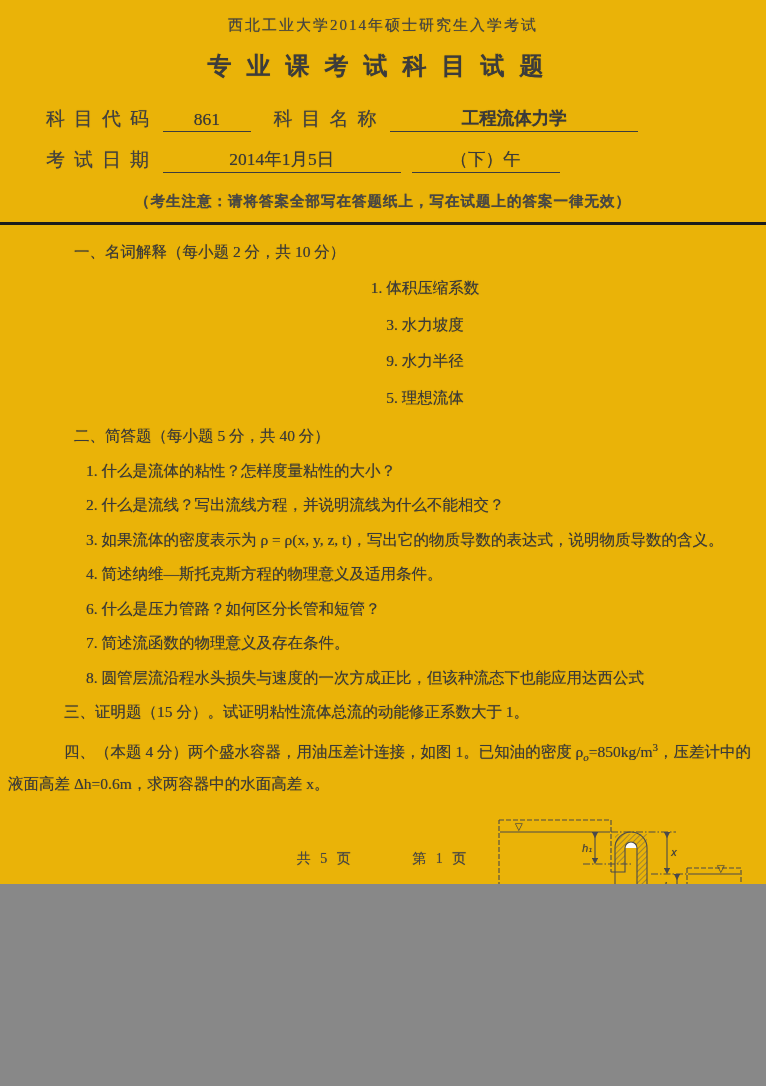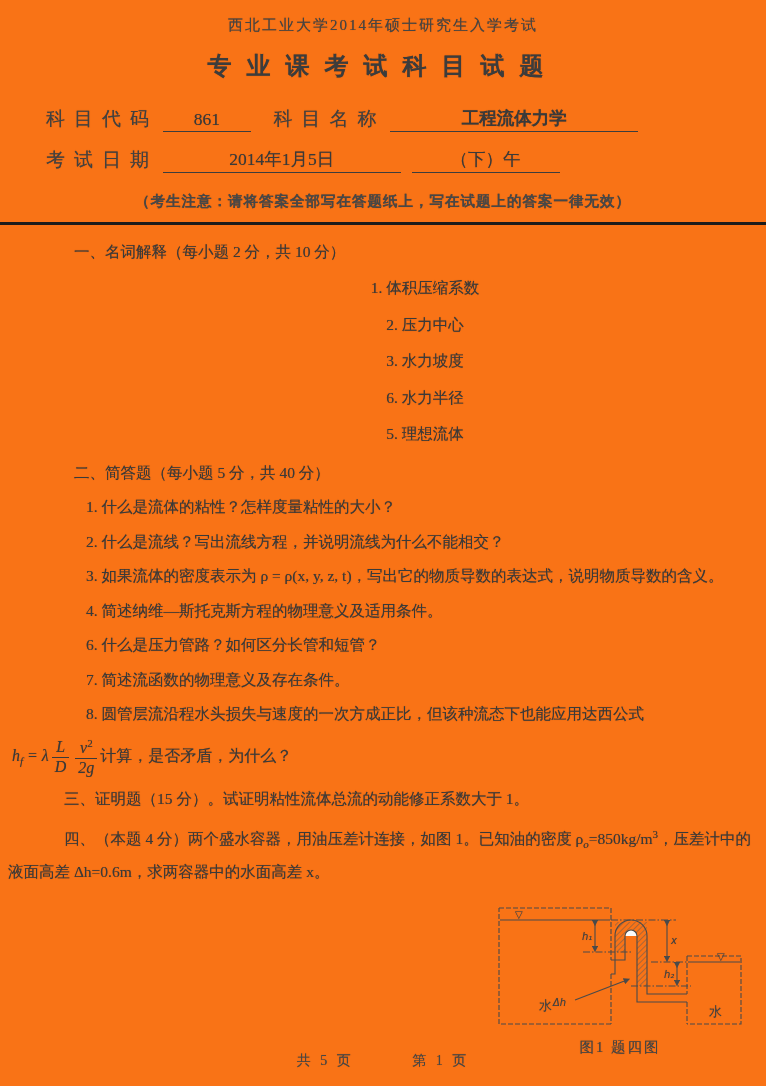--- a/index.html
+++ b/index.html
@@ -1,19 +1,19 @@
 <!DOCTYPE html>
 <html><head>
 <meta charset="utf-8">
 <style>
   * { margin:0; padding:0; box-sizing:border-box; }
   body { background:#888; font-family:"Liberation Serif","DejaVu Serif",serif; }
   .page{
-    width:766px; height:1086px; margin:0 auto; position:relative;
-    background:#f97316; color:#3a3a3a; overflow:hidden;
+    width:766px; height:884px; margin:0 auto; position:relative;
+    background:#eab308; color:#3a3a3a; overflow:hidden;
     text-shadow:0 0 0.7px rgba(40,40,40,.55);
   }
   .header{ padding-top:16px; text-align:center; }
   .uni-line{ font-size:15px; letter-spacing:2px; color:#454545; }
   .main-title{ margin-top:15px; font-size:24px; font-weight:bold; letter-spacing:15px; color:#3c3c3c; }
   .meta{ margin:24px 48px 0 46px; text-align:left; font-size:19px; }
   .meta-row{ margin-top:15px; white-space:nowrap; }
   .meta-label{ font-weight:normal; letter-spacing:9px; color:#414141; }
   .u{ display:inline-block; border-bottom:1.6px solid #3d3d3d; text-align:center;
       font-size:17.5px; vertical-align:bottom; padding:0 4px 1px 4px; }
@@ -67,37 +67,33 @@
 
     <div class="notice">（考生注意：请将答案全部写在答题纸上，写在试题上的答案一律无效）</div>
   </div>
 
   <hr class="rule">
 
   <div class="content">
 
     <div class="sec-heading">一、名词解释（每小题 2 分，共 10 分）</div>
     <div class="term">1. 体积压缩系数</div>
-    <div class="term">2. 压力中心</div>
     <div class="term">3. 水力坡度</div>
-    <div class="term">6. 水力半径</div>
+    <div class="term">9. 水力半径</div>
     <div class="term">5. 理想流体</div>
 
     <div class="sec-heading">二、简答题（每小题 5 分，共 40 分）</div>
     <p class="q">1.  什么是流体的粘性？怎样度量粘性的大小？</p>
     <p class="q">2.  什么是流线？写出流线方程，并说明流线为什么不能相交？</p>
     <p class="q">3.  如果流体的密度表示为 ρ = ρ(x, y, z, t)，写出它的物质导数的表达式，说明物质导数的含义。</p>
     <p class="q">4.  简述纳维—斯托克斯方程的物理意义及适用条件。</p>
     <p class="q">6.  什么是压力管路？如何区分长管和短管？</p>
     <p class="q">7.  简述流函数的物理意义及存在条件。</p>
     <p class="q">8.  圆管层流沿程水头损失与速度的一次方成正比，但该种流态下也能应用达西公式</p>
 
-    <div class="formula-line">
-      <span class="math">h</span><sub class="math">f</sub><span class="math"> = λ</span><span class="frac"><span class="num math">L</span><span class="den math">D</span></span><span class="frac"><span class="num"><span class="math">v</span><sup>2</sup></span><span class="den math">2g</span></span><span>计算，是否矛盾，为什么？</span>
-    </div>
 
     <p class="plain">三、证明题（15 分）。试证明粘性流体总流的动能修正系数大于 1。</p>
 
     <p class="plain s4"><span>四、（本题 4 分）两个盛水容器，用油压差计连接，如图 1。已知油的密度 ρ</span><sub class="math">o</sub><span>=850kg/m</span><sup>3</sup><span>，压差计中的液面高差 Δh=0.6m，求两容器中的水面高差 x。</span></p>
 
     <div class="figurebox">
       <svg width="258" height="136" viewBox="0 0 258 136" font-family="DejaVu Sans, sans-serif" stroke="#4a4a4a" fill="none" stroke-width="1.1">
         <defs>
           <pattern id="hatch" width="4" height="4" patternUnits="userSpaceOnUse" patternTransform="rotate(45)">
             <line x1="0" y1="0" x2="0" y2="4" stroke="#5a5a5a" stroke-width="1"></line>

